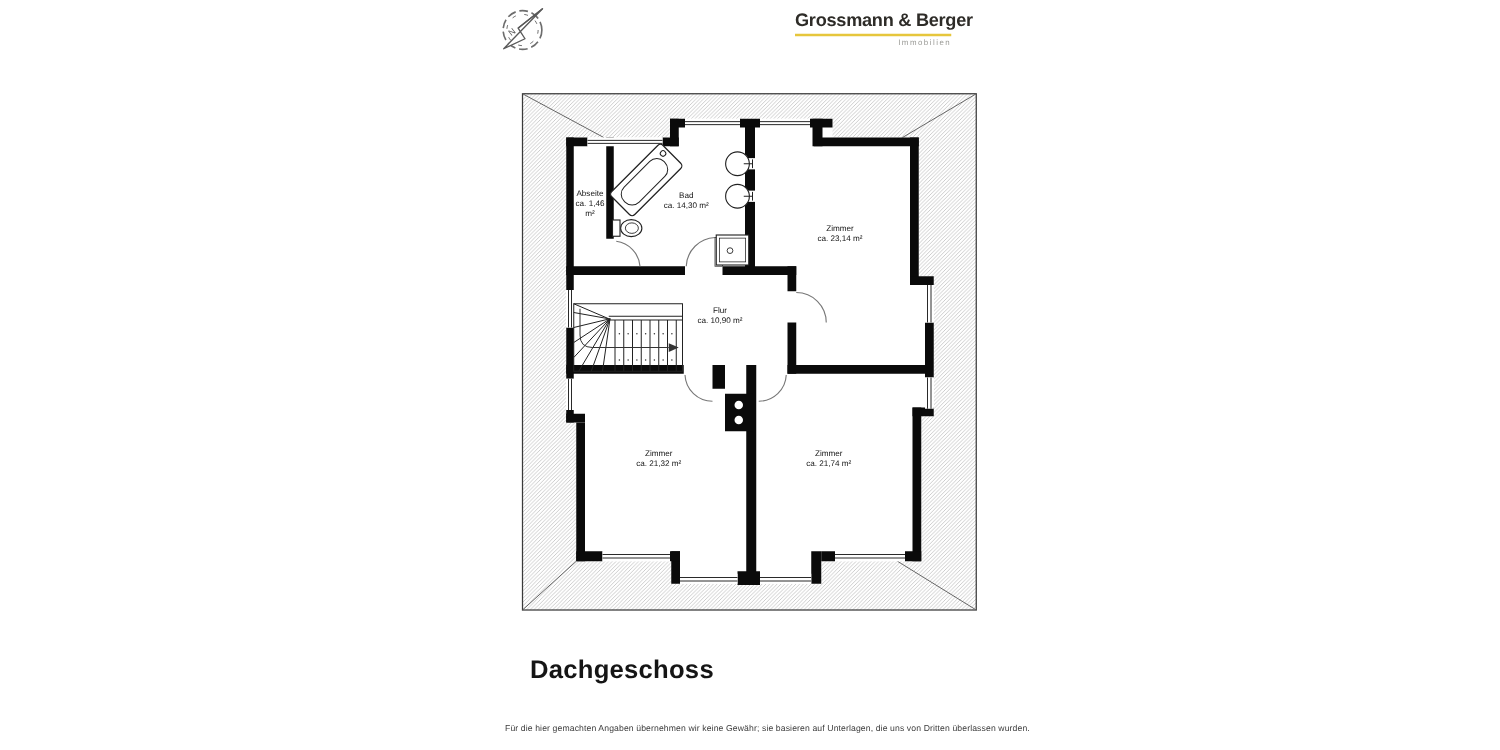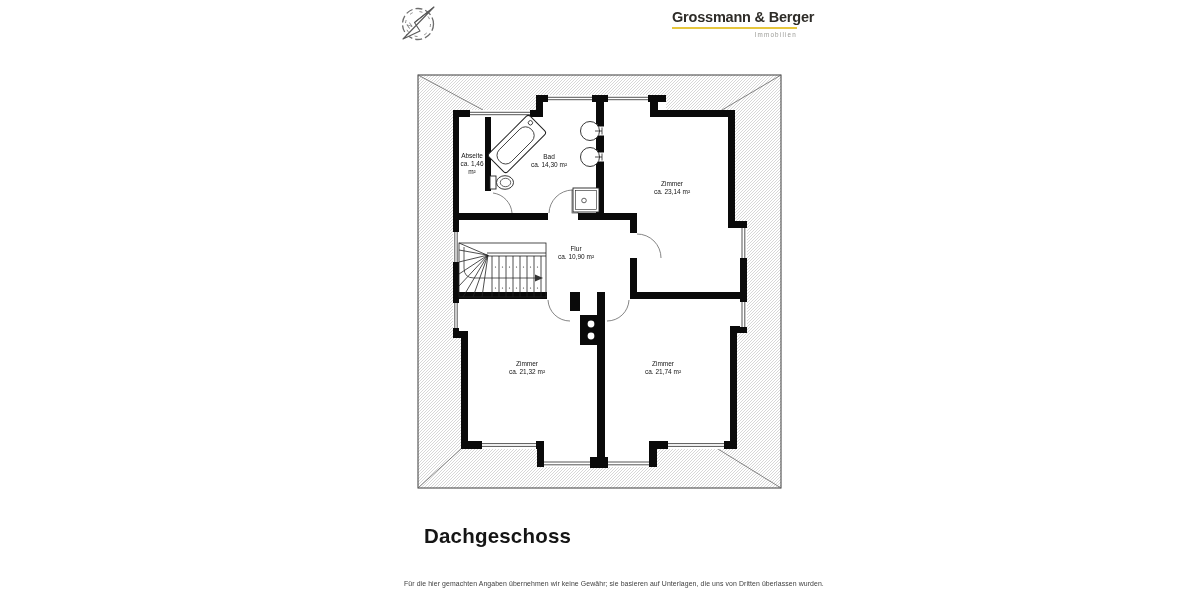--- a/index.html
+++ b/index.html
@@ -1,19 +1,19 @@
 <!DOCTYPE html>
 <html><head>
 <meta charset="utf-8">
 <style>
   html,body{margin:0;padding:0;background:#fff;}
   .page{position:relative;width:1200px;height:600px;background:#fff;overflow:hidden;
         font-family:"Liberation Sans","DejaVu Sans",sans-serif;}
   
-  .logo{position:absolute;left:672px;top:9px;width:125px;}
+  .logo{position:absolute;left:636px;top:9px;width:125px;}
   .logo-name{font-size:14.5px;font-weight:700;color:#2e2c28;letter-spacing:-0.2px;white-space:nowrap;}
   .logo-rule{height:2px;background:#e6c63c;margin-top:2px;}
   .logo-sub{font-size:6.3px;color:#9a9a96;text-align:right;letter-spacing:1.2px;margin-top:2px;}
   .compass{position:absolute;left:396px;top:2px;}
   
   .plan-svg{position:absolute;left:390px;top:60px;}
   .room-label{position:absolute;transform:translateX(-50%);text-align:center;
               font-size:6.5px;line-height:8px;color:#141414;white-space:nowrap;}
   
   .title{position:absolute;left:404px;top:524px;font-size:20.5px;font-weight:700;color:#151515;letter-spacing:0.2px;margin-left:20px;}

